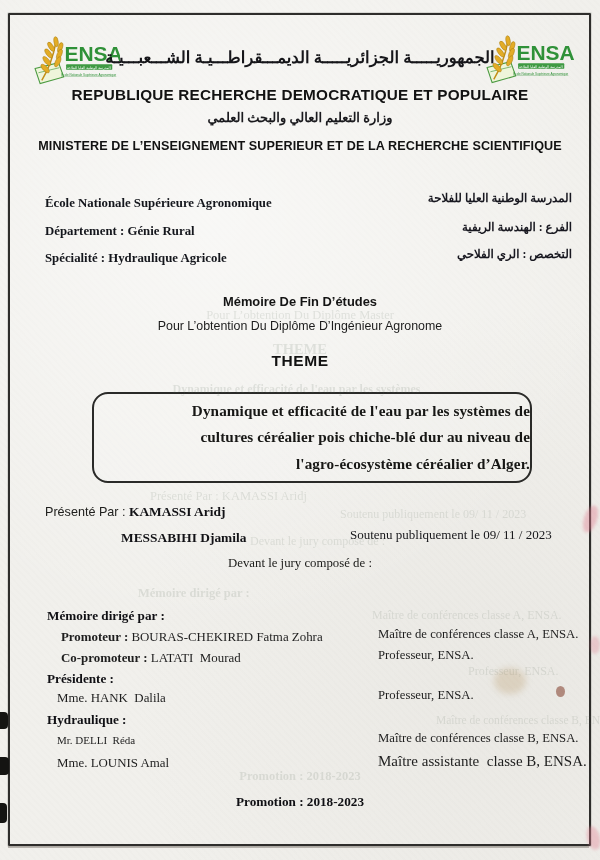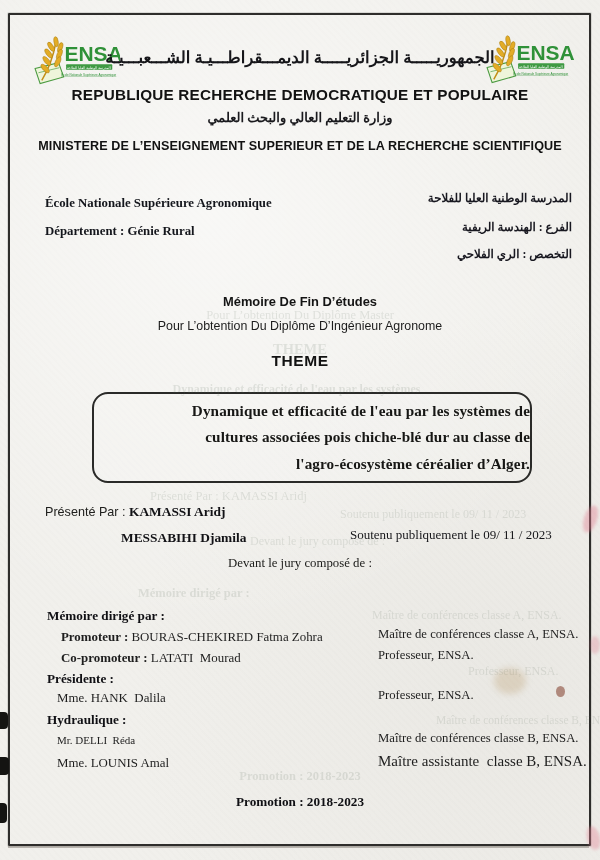--- a/index.html
+++ b/index.html
@@ -97,32 +97,33 @@
     </svg>
   </div>
 
   <div class="abs center ar b" style="top:48px;font-size:16.5px;color:#16161a;">الجمهوريـــــة الجزائريـــــة الديمـــقراطـــيـة الشـــعبـــيـة</div>
   <div class="abs center sans b" style="top:86px;font-size:15.3px;letter-spacing:.2px;color:#121212;">REPUBLIQUE RECHERCHE DEMOCRATIQUE ET POPULAIRE</div>
   <div class="abs center ar b" style="top:110px;font-size:13px;color:#1a1a1e;">وزارة التعليم العالي والبحث العلمي</div>
   <div class="abs center sans b" style="top:139px;font-size:12.6px;letter-spacing:.1px;color:#121212;">MINISTERE DE L’ENSEIGNEMENT SUPERIEUR ET DE LA RECHERCHE SCIENTIFIQUE</div>
 
   <div class="abs serif b" style="left:45px;top:196px;font-size:12.8px;color:#14161c;">École Nationale Supérieure Agronomique</div>
   <div class="abs serif b" style="left:45px;top:224px;font-size:12.8px;color:#14161c;">Département : Génie Rural</div>
+  <div class="abs serif b" style="left:45px;top:251px;font-size:12.8px;color:#14161c;">Spécialité : Hydraulique Agricole</div>
 
   <div class="abs ar b" style="right:28px;top:191px;font-size:11.8px;color:#181820;">المدرسة الوطنية العليا للفلاحة</div>
   <div class="abs ar b" style="right:28px;top:220px;font-size:11.8px;color:#181820;">الفرع : الهندسة الريفية</div>
   <div class="abs ar b" style="right:28px;top:247px;font-size:11.8px;color:#181820;">التخصص : الري الفلاحي</div>
 
   <div class="abs center sans b" style="top:294px;font-size:12.9px;color:#141414;">Mémoire De Fin D’études</div>
   <div class="abs center sans" style="top:319px;font-size:12.4px;color:#1c1c1c;">Pour L’obtention Du Diplôme D’Ingénieur Agronome</div>
   <div class="abs center sans b" style="top:352px;font-size:15.5px;letter-spacing:.6px;color:#111;">THEME</div>
 
   <div class="title-box">
     <div class="title-line">Dynamique et efficacité de l'eau par les systèmes de</div>
-    <div class="title-line">cultures associées pois chiche-blé dur au classe de</div>
+    <div class="title-line">cultures céréalier pois chiche-blé dur au niveau de</div>
     <div class="title-line">l'agro-écosystème céréalier d’Alger.</div>
   </div>
 
   <div class="abs" style="left:45px;top:504px;font-size:12.6px;">
     <span class="sans" style="color:#20201e;">Présenté Par :</span>
     <span class="serif b pre" style="font-size:13.4px;color:#121216;">KAMASSI Aridj</span>
   </div>
   <div class="abs serif b pre" style="left:121px;top:530px;font-size:13.4px;color:#121216;">MESSABIHI Djamila</div>
   <div class="abs serif" style="left:350px;top:527px;font-size:13px;color:#16161a;">Soutenu publiquement le 09/ 11 / 2023</div>
   <div class="abs center serif" style="top:556px;font-size:12.8px;color:#20201e;">Devant le jury composé de :</div>

